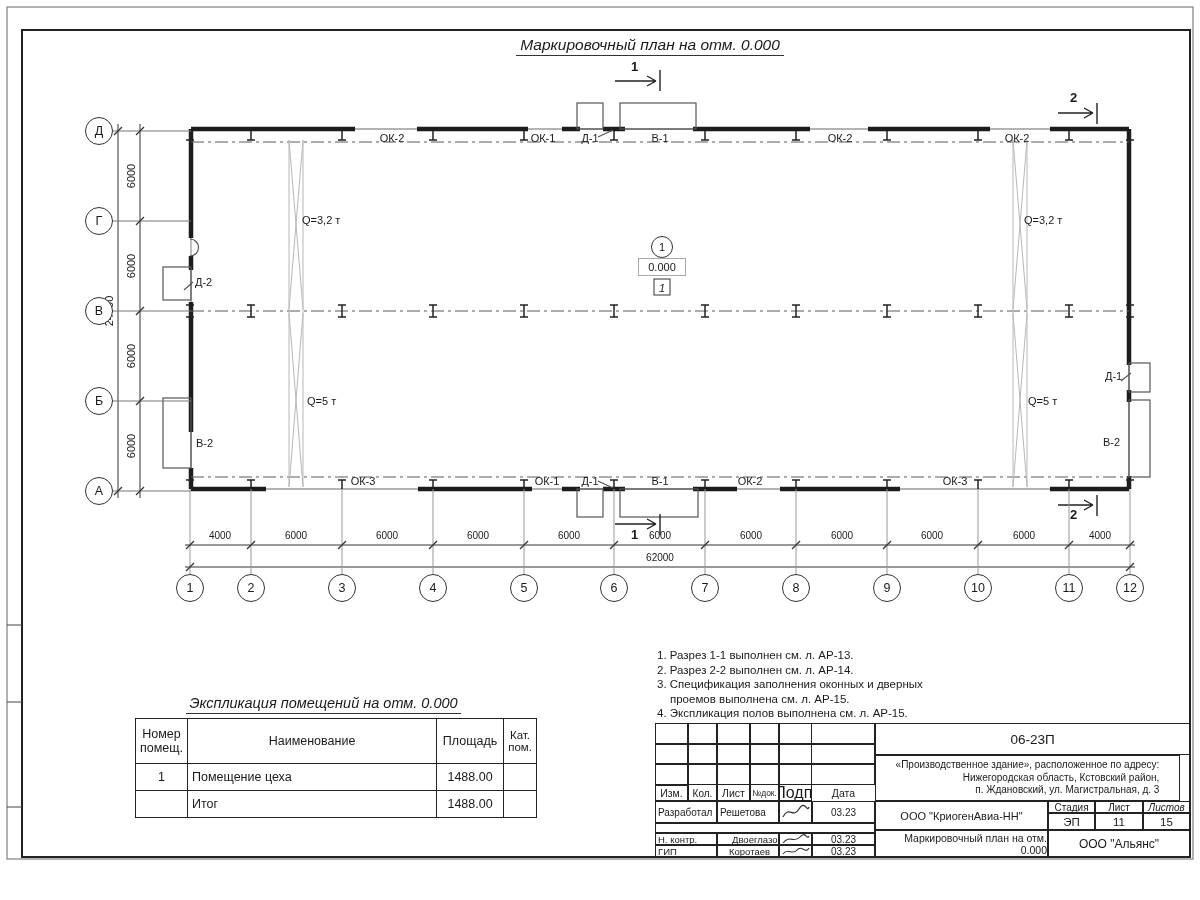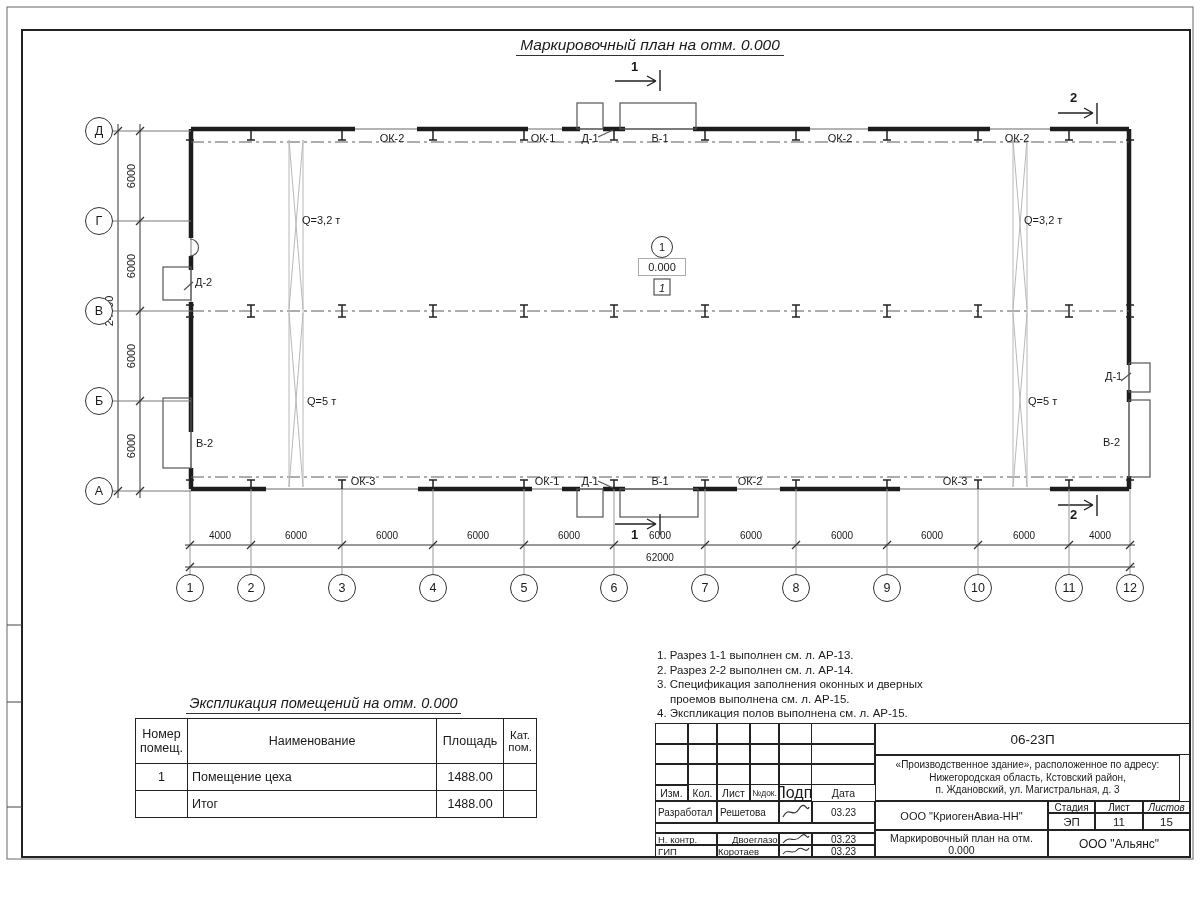--- a/index.html
+++ b/index.html
@@ -33,21 +33,21 @@
   #expl td{border:1.4px solid #222;font-size:12.5px;padding:2px 4px;vertical-align:middle;}
   #expl .hdr{text-align:center;height:40px;font-size:12.5px;}
   #expl .c-num{width:40px;text-align:center;}
   #expl .c-name{width:240px;}
   #expl .c-area{width:58px;text-align:center;}
   #expl .c-cat{width:24px;text-align:center;font-size:11.5px;}
   #expl .r{height:27px;}
   
   #tb{position:absolute;left:655px;top:723px;width:535px;height:134px;z-index:3;}
   .tbc{position:absolute;box-sizing:border-box;border:1px solid #222;display:flex;
-       align-items:center;justify-content:center;text-align:center;overflow:hidden;}
+       align-items:center;justify-content:center;text-align:right;overflow:hidden;}
   .tbc.nb{border:none;}
 </style>
 </head>
 <body>
 
 <div id="sheet">
 
   <svg class="lw" width="1200" height="900" viewBox="0 0 1200 900">
 
     <rect x="7" y="7" width="1186" height="852" fill="none" stroke="#666" stroke-width="1"></rect>
@@ -262,21 +262,21 @@
     <div class="tbc" style="left:0;top:110px;width:62px;height:12px;font-size:9.5px;justify-content:flex-start;padding-left:2px;">Н. контр.</div>
     <div class="tbc" style="left:62px;top:110px;width:62px;height:12px;font-size:9.5px;justify-content:flex-start;padding-left:14px;">Двоеглазов</div>
     <div class="tbc" style="left:124px;top:110px;width:33px;height:12px;">
       <svg width="30" height="11" viewBox="0 0 30 11">
           <path d="M2,9 C9,0 13,10 19,3 S26,7 28,2" stroke="#333" stroke-width="1.1" fill="none"></path>
         </svg>
     </div>
     <div class="tbc" style="left:157px;top:110px;width:63px;height:12px;font-size:10px;">03.23</div>
 
     <div class="tbc" style="left:0;top:122px;width:62px;height:12px;font-size:9.5px;justify-content:flex-start;padding-left:2px;">ГИП</div>
-    <div class="tbc" style="left:62px;top:122px;width:62px;height:12px;font-size:9.5px;justify-content:flex-start;padding-left:0;">Коротаев</div>
+    <div class="tbc" style="left:62px;top:122px;width:62px;height:12px;font-size:9.5px;justify-content:flex-start;padding-left:11px;">Коротаев</div>
     <div class="tbc" style="left:124px;top:122px;width:33px;height:12px;">
       <svg width="30" height="11" viewBox="0 0 30 11">
           <path d="M2,8 C7,1 11,10 16,4 S24,9 28,2" stroke="#333" stroke-width="1.1" fill="none"></path>
         </svg>
     </div>
     <div class="tbc" style="left:157px;top:122px;width:63px;height:12px;font-size:10px;">03.23</div>
 
     <div class="tbc" style="left:220px;top:0;width:315px;height:32px;font-size:13.5px;">06-23П</div>
     <div class="tbc" style="left:220px;top:32px;width:305px;height:46px;">
       <div style="font-size:10px;line-height:12.5px;">

